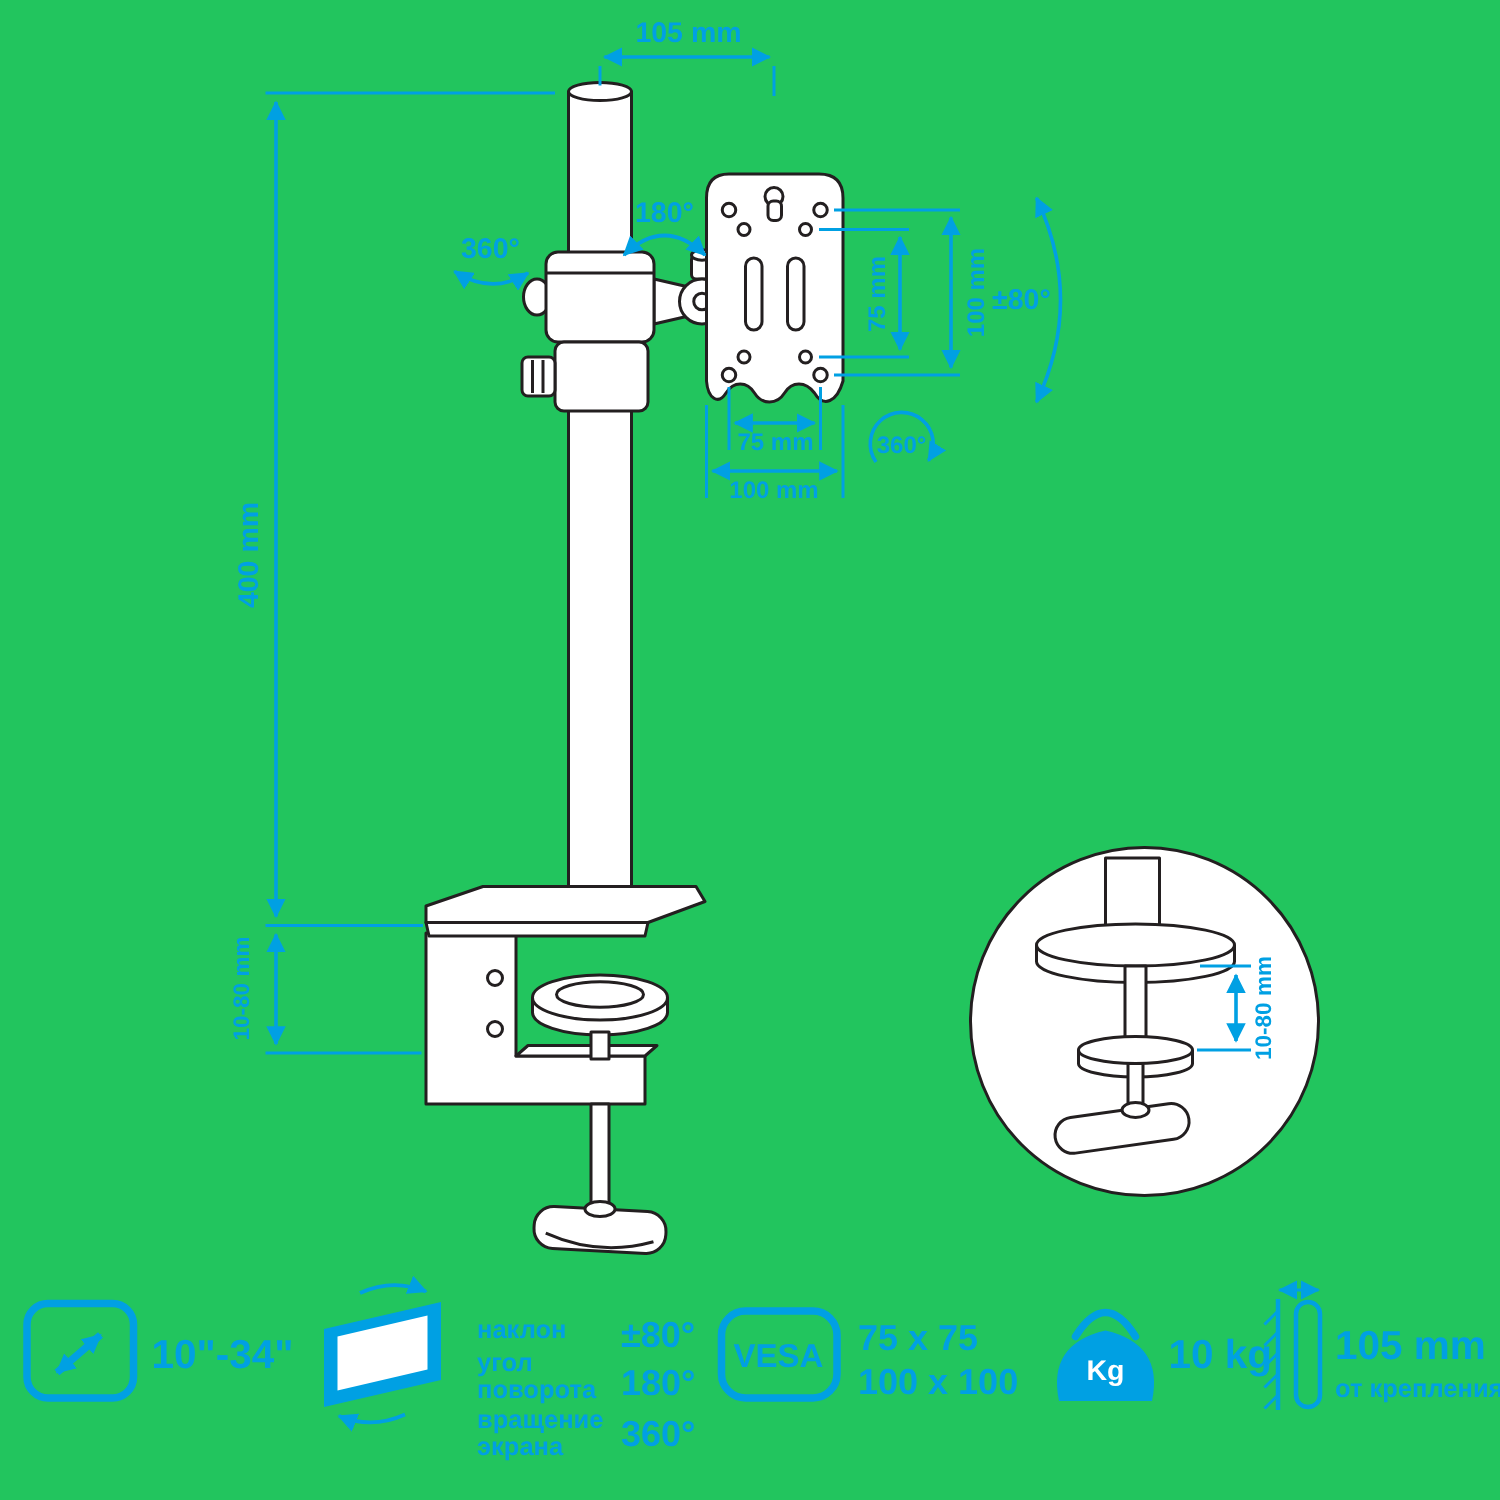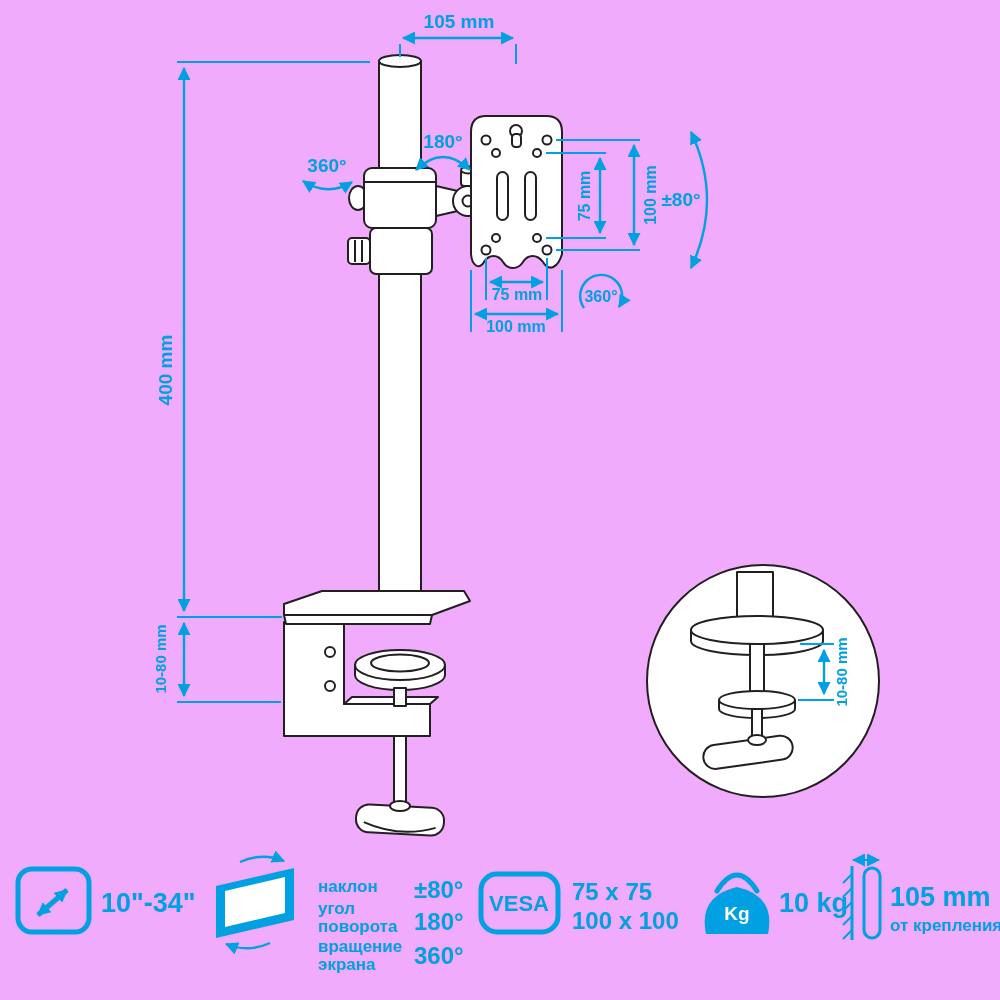--- a/index.html
+++ b/index.html
@@ -1,16 +1,16 @@
 <!DOCTYPE html>
 <html><head>
 <meta charset="utf-8">
 <style>
   html,body{margin:0;padding:0;background:#ffffff;}
-  .canvas{width:1000px;height:1000px;position:relative;background:#f0abfc;overflow:hidden;}
+  .canvas{width:1000px;height:1000px;position:relative;background:#22c55e;overflow:hidden;}
   svg{display:block;}
   text{font-family:"Liberation Sans","DejaVu Sans",sans-serif;font-weight:bold;}
   .dim{fill:#00A0E3;}
   .dxl{font-size:19px;}
   .dxm{font-size:16px;}
   .dxs{font-size:15px;}
   .bgl{font-size:27px;}
   .bmd{font-size:24px;}
   .bsm{font-size:17px;}
   .vesa-t{font-size:22px;}

